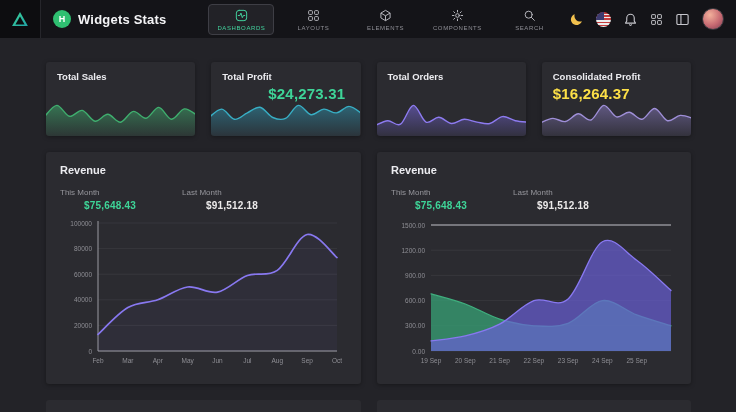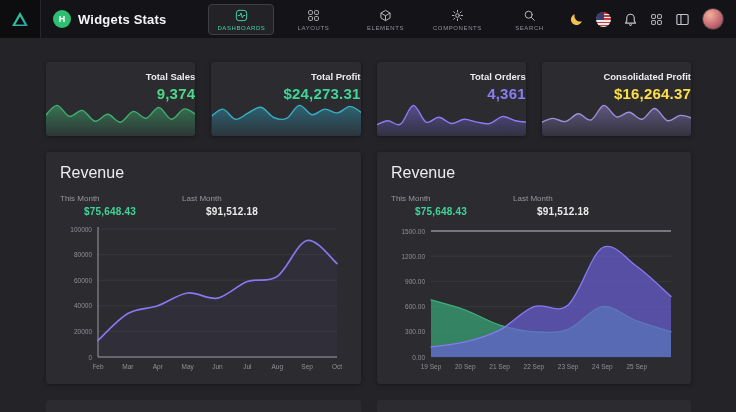--- a/index.html
+++ b/index.html
@@ -24,27 +24,27 @@
   .nav-icon{display:flex;}
   .right-icons{margin-left:auto;display:flex;align-items:center;gap:12px;padding-right:12px;}
   .icon-btn{color:#c6c6cc;display:flex;cursor:pointer;}
   .flag{width:15px;height:15px;border-radius:50%;overflow:hidden;position:relative;display:inline-block;cursor:pointer;}
   .flag-stripes{position:absolute;inset:0;background:repeating-linear-gradient(180deg,#c43c3c 0 1.6px,#ededed 1.6px 3.2px);}
   .flag-canton{position:absolute;left:0;top:0;width:8px;height:8px;background:#3c3b6e;}
   .avatar{width:20px;height:20px;border-radius:50%;background:radial-gradient(circle at 35% 30%,#f2b09b 0%,#c76a72 55%,#7c3e52 100%);border:1px solid #3a3a40;cursor:pointer;}
   
   .main{padding:24px 45px 0 46px;}
   .stats-row{display:flex;gap:16px;}
-  .stat-card{flex:1;height:74px;background:#2b2b30;border-radius:3px;position:relative;overflow:hidden;padding:9px 0 0 11px;box-sizing:border-box;box-shadow:0 1px 4px rgba(0,0,0,.35);text-align:right;}
+  .stat-card{flex:1;height:74px;background:#2b2b30;border-radius:3px;position:relative;overflow:hidden;padding:9px 0 0 11px;box-sizing:border-box;box-shadow:0 1px 4px rgba(0,0,0,.35);}
   .stat-title{font-size:9.5px;font-weight:bold;color:#ececf0;}
   .stat-value{font-size:15px;font-weight:bold;margin-top:3px;letter-spacing:.2px;}
   .spark{position:absolute;left:0;right:0;bottom:0;height:36px;}
   .charts-row{display:flex;gap:16px;margin-top:16px;}
   .panel{flex:1;background:#2b2b30;border-radius:3px;padding:12px 14px 10px;box-sizing:border-box;height:232px;box-shadow:0 1px 4px rgba(0,0,0,.35);}
-  .panel-title{font-size:16px;font-weight:normal;color:#ececf0;}
+  .panel-title{font-size:11px;font-weight:bold;color:#ececf0;}
   .kpis{display:flex;gap:46px;margin-top:12px;}
   .kpi-label{font-size:8px;color:#96969c;}
   .kpi-value{font-size:10px;font-weight:bold;margin-top:3px;color:#eceaea;letter-spacing:.2px;padding-left:24px;}
   .chart{height:152px;margin-top:4px;}
   .partial-row{display:flex;gap:16px;margin-top:16px;}
   .partial{flex:1;height:14px;background:#2b2b30;border-radius:3px 3px 0 0;}
 </style>
 </head>
 <body>
 
@@ -149,21 +149,20 @@
     </span>
     <span class="avatar"></span>
   </div>
 </header>
 
 <div class="main">
 
   <div class="stats-row">
     <div class="stat-card">
       <div class="stat-title">Total Sales</div>
-      <div class="stat-value" style="color: rgb(75, 216, 138);">9,374</div>
       <div class="spark"><svg width="149" height="36" viewBox="0 0 149 36">
             <defs>
               <linearGradient id="sg0" x1="0" y1="0" x2="0" y2="1">
                 <stop offset="0" stop-color="#3fae6e" stop-opacity="0.55"></stop>
                 <stop offset="1" stop-color="#3fae6e" stop-opacity="0.06"></stop>
               </linearGradient>
             </defs>
             <path d="M-2,17.27240143369176C0.1,15.3,6.5,5.6,10.8,5.4C15.0,5.3,19.3,15.5,23.5,16.3C27.8,17.1,32.0,9.6,36.3,10.4C40.5,11.2,44.8,20.6,49.0,21.2C53.3,21.9,57.5,14.2,61.8,14.3C66.0,14.5,70.3,22.7,74.5,22.2C78.8,21.7,83.0,12.0,87.3,11.4C91.5,10.7,95.8,18.9,100.0,18.3C104.3,17.6,108.5,7.3,112.8,7.4C117.0,7.6,121.3,19.0,125.5,19.2C129.8,19.5,134.0,9.6,138.3,8.9C142.5,8.2,148.9,14.2,151.0,15.3L151,38L-2,38Z" fill="url(#sg0)" stroke="none"></path>
             <path d="M-2,17.27240143369176C0.1,15.3,6.5,5.6,10.8,5.4C15.0,5.3,19.3,15.5,23.5,16.3C27.8,17.1,32.0,9.6,36.3,10.4C40.5,11.2,44.8,20.6,49.0,21.2C53.3,21.9,57.5,14.2,61.8,14.3C66.0,14.5,70.3,22.7,74.5,22.2C78.8,21.7,83.0,12.0,87.3,11.4C91.5,10.7,95.8,18.9,100.0,18.3C104.3,17.6,108.5,7.3,112.8,7.4C117.0,7.6,121.3,19.0,125.5,19.2C129.8,19.5,134.0,9.6,138.3,8.9C142.5,8.2,148.9,14.2,151.0,15.3" fill="none" stroke="#3fae6e" stroke-width="1.4"></path>
           </svg></div>
@@ -177,21 +176,20 @@
                 <stop offset="0" stop-color="#2f93ad" stop-opacity="0.55"></stop>
                 <stop offset="1" stop-color="#2f93ad" stop-opacity="0.06"></stop>
               </linearGradient>
             </defs>
             <path d="M-2,17.48148148148148C0.1,16.1,6.5,8.8,10.8,9.1C15.0,9.5,19.3,18.7,23.5,19.3C27.8,20.0,32.0,14.9,36.3,12.9C40.5,10.8,44.8,6.5,49.0,7.3C53.3,8.1,57.5,15.6,61.8,17.5C66.0,19.3,70.3,20.4,74.5,18.4C78.8,16.4,83.0,6.1,87.3,5.4C91.5,4.8,95.8,14.1,100.0,14.7C104.3,15.3,108.5,9.5,112.8,9.1C117.0,8.8,121.3,13.3,125.5,12.9C129.8,12.4,134.0,6.2,138.3,6.4C142.5,6.5,148.9,12.5,151.0,13.8L151,38L-2,38Z" fill="url(#sg1)" stroke="none"></path>
             <path d="M-2,17.48148148148148C0.1,16.1,6.5,8.8,10.8,9.1C15.0,9.5,19.3,18.7,23.5,19.3C27.8,20.0,32.0,14.9,36.3,12.9C40.5,10.8,44.8,6.5,49.0,7.3C53.3,8.1,57.5,15.6,61.8,17.5C66.0,19.3,70.3,20.4,74.5,18.4C78.8,16.4,83.0,6.1,87.3,5.4C91.5,4.8,95.8,14.1,100.0,14.7C104.3,15.3,108.5,9.5,112.8,9.1C117.0,8.8,121.3,13.3,125.5,12.9C129.8,12.4,134.0,6.2,138.3,6.4C142.5,6.5,148.9,12.5,151.0,13.8" fill="none" stroke="#38aec4" stroke-width="1.4"></path>
           </svg></div>
     </div>
     <div class="stat-card">
       <div class="stat-title">Total Orders</div>
-      <div class="stat-value" style="color: rgb(138, 126, 242);">4,361</div>
       <div class="spark"><svg width="149" height="36" viewBox="0 0 149 36">
             <defs>
               <linearGradient id="sg2" x1="0" y1="0" x2="0" y2="1">
                 <stop offset="0" stop-color="#7a6ae0" stop-opacity="0.55"></stop>
                 <stop offset="1" stop-color="#7a6ae0" stop-opacity="0.06"></stop>
               </linearGradient>
             </defs>
             <path d="M-2,25.583333333333336C0.1,24.8,6.5,21.0,10.8,20.7C15.0,20.5,19.3,26.7,23.5,24.2C27.8,21.6,32.0,5.8,36.3,5.4C40.5,5.1,44.8,20.1,49.0,22.1C53.3,24.1,57.5,17.0,61.8,17.3C66.0,17.5,70.3,23.2,74.5,23.5C78.8,23.8,83.0,19.6,87.3,19.3C91.5,19.1,95.8,21.4,100.0,22.1C104.3,22.8,108.5,24.4,112.8,23.5C117.0,22.6,121.3,17.0,125.5,16.6C129.8,16.1,134.0,19.8,138.3,20.7C142.5,21.6,148.9,21.9,151.0,22.1L151,38L-2,38Z" fill="url(#sg2)" stroke="none"></path>
             <path d="M-2,25.583333333333336C0.1,24.8,6.5,21.0,10.8,20.7C15.0,20.5,19.3,26.7,23.5,24.2C27.8,21.6,32.0,5.8,36.3,5.4C40.5,5.1,44.8,20.1,49.0,22.1C53.3,24.1,57.5,17.0,61.8,17.3C66.0,17.5,70.3,23.2,74.5,23.5C78.8,23.8,83.0,19.6,87.3,19.3C91.5,19.1,95.8,21.4,100.0,22.1C104.3,22.8,108.5,24.4,112.8,23.5C117.0,22.6,121.3,17.0,125.5,16.6C129.8,16.1,134.0,19.8,138.3,20.7C142.5,21.6,148.9,21.9,151.0,22.1" fill="none" stroke="#8d7bf0" stroke-width="1.4"></path>
           </svg></div>

